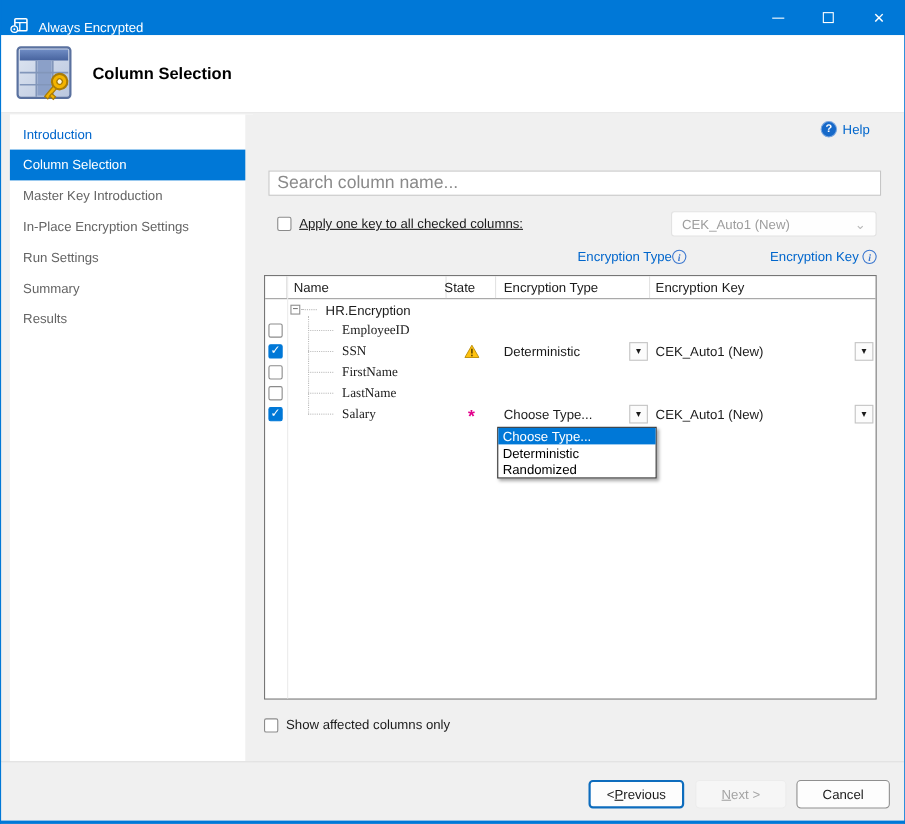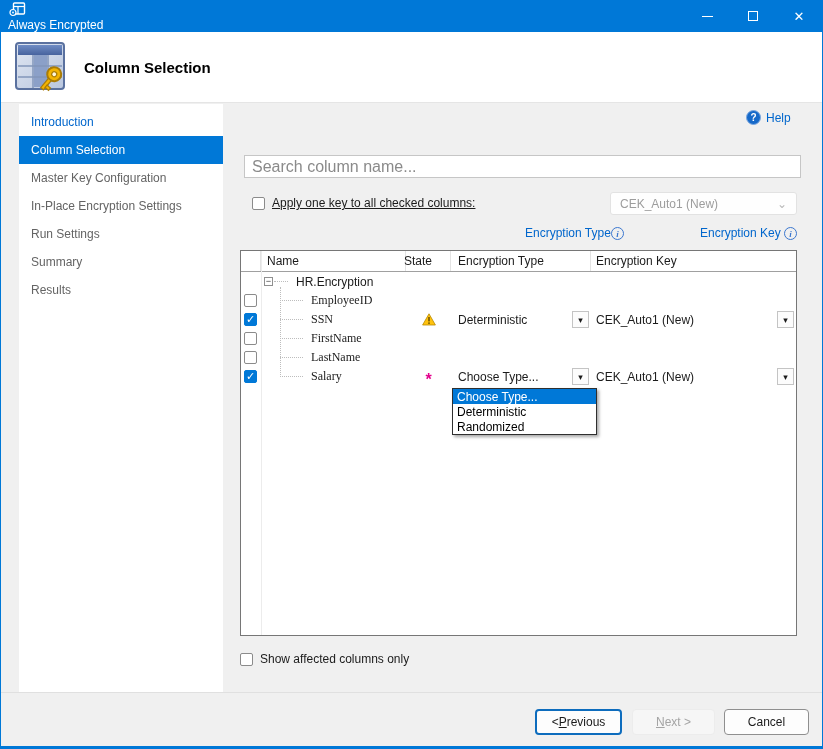--- a/index.html
+++ b/index.html
@@ -7,36 +7,36 @@
   body { font-family:"Liberation Sans","DejaVu Sans",sans-serif; font-size:12px; color:#1b1b1b; }
   .window { position:relative; width:823px; height:749px; background:#f0f0f0; overflow:hidden; }
 
   
   .edge { position:absolute; background:#0078D7; z-index:60; }
   .edge-l { left:0; top:0; width:1px; height:100%; }
   .edge-r { right:0; top:0; width:1px; height:100%; }
   .edge-b { left:0; bottom:0; width:100%; height:3px; }
 
   
-  .titlebar { position:absolute; left:0; top:0; width:100%; height:32px; background:#0078D7; color:#fff; display:flex; align-items:flex-start;flex-direction:column; }
+  .titlebar { position:absolute; left:0; top:0; width:100%; height:32px; background:#0078D7; color:#fff; display:flex; align-items:flex-end; }
   .titlebar .app-icon { margin-left:9px; width:18px; height:18px; flex:0 0 auto; }
   .titlebar .title { margin-left:8px; font-size:12px; }
   .win-controls { position:absolute; right:1px; top:0; height:32px; display:flex; }
   .win-btn { width:46px; height:32px; display:flex; align-items:center; justify-content:center; color:#fff; }
   .glyph-min { display:block; width:11px; height:1px; background:#fff; }
   .glyph-max { display:block; width:10px; height:10px; border:1px solid #fff; }
   .glyph-close { font-size:13px; line-height:1; }
 
   
   .header { position:absolute; left:1px; top:32px; right:1px; height:71px; background:#fff; border-bottom:1px solid #e5e5e5; }
   .doc-icon { position:absolute; left:12px; top:8px; }
   .page-title { position:absolute; left:83px; top:27px; font-size:15px; font-weight:bold; color:#000; }
 
   
-  .sidebar { position:absolute; left:19px; top:104px; width:222px; bottom:57px; background:#fff; border-right:1px solid #e9e9e9; padding-top:4px; }
+  .sidebar { position:absolute; left:9px; top:104px; width:222px; bottom:57px; background:#fff; border-right:1px solid #e9e9e9; padding-top:4px; }
   .side-item { height:28px; display:flex; align-items:center; padding-left:12px; color:#646464; cursor:default; }
   .side-item.visited { color:#0066CC; }
   .side-item.active { background:#0078D7; color:#fff; }
 
   
   .main-bg { position:absolute; left:223px; top:104px; right:1px; bottom:57px; background:#f0f0f0; }
 
   .help { position:absolute; top:110px; left:746px; display:flex; align-items:center; gap:5px; color:#0066CC; }
   .help-icon { width:15px; height:15px; border-radius:50%; background:#1669c9; border:1px solid #7aa7e0; color:#fff; font-size:10px; font-weight:bold; display:flex; align-items:center; justify-content:center; }
 
@@ -156,21 +156,21 @@
         <rect x="36.3" y="40" width="3.6" height="12" fill="#f4b400" stroke="#a97c08" stroke-width="1.2"></rect>
         <rect x="39.5" y="46" width="4.5" height="3" fill="#f4b400" stroke="#a97c08" stroke-width="1.2"></rect>
       </g>
     </svg>
     <div class="page-title">Column Selection</div>
   </div>
 
   <div class="sidebar">
     <div class="side-item visited">Introduction</div>
     <div class="side-item active">Column Selection</div>
-    <div class="side-item">Master Key Configuration</div>
+    <div class="side-item">Master Key Introduction</div>
     <div class="side-item">In-Place Encryption Settings</div>
     <div class="side-item">Run Settings</div>
     <div class="side-item">Summary</div>
     <div class="side-item">Results</div>
   </div>
 
   <div class="main-bg"></div>
 
   <div class="help">
     <span class="help-icon">?</span>

